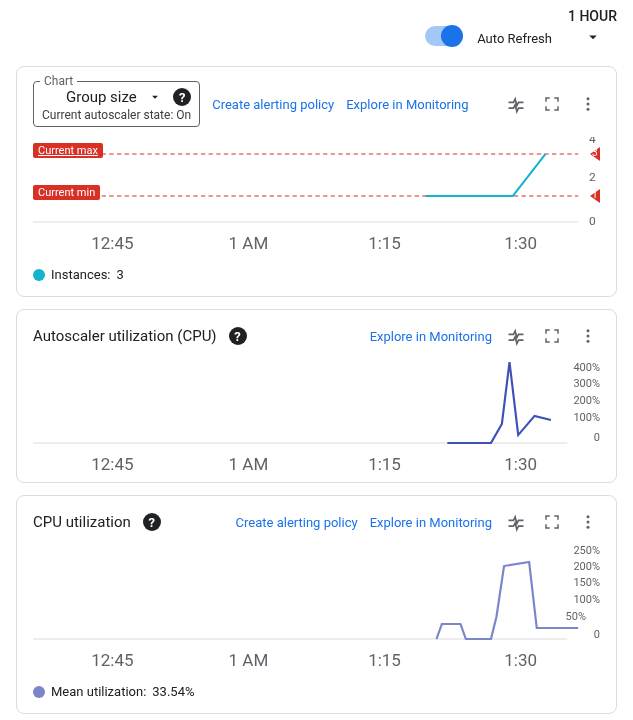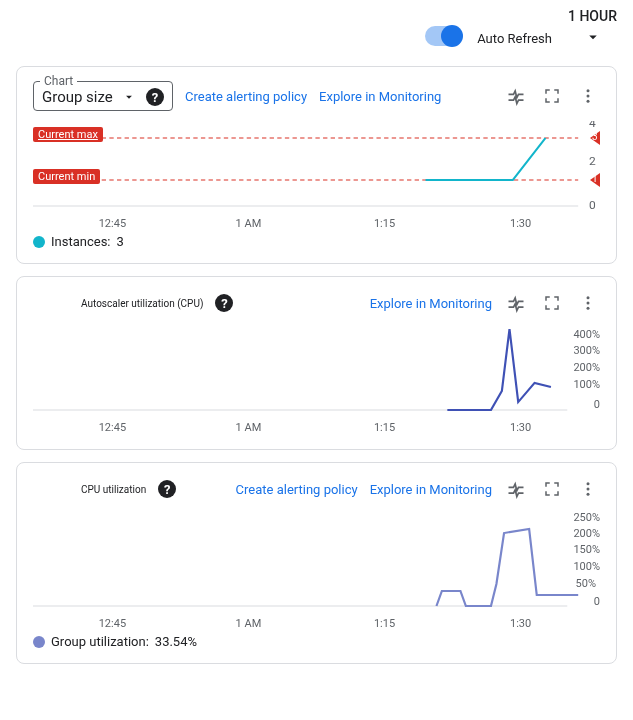--- a/index.html
+++ b/index.html
@@ -74,20 +74,21 @@
     background: #fff;
     padding: 0 4px;
     font-size: 12px;
     color: #5f6368;
   }
   .chart-dropdown-row {
     display: flex;
     align-items: center;
     justify-content: space-between;
     gap: 8px;
+    margin-left: 24px;
   }
   .chart-dropdown-val {
     font-size: 15px;
   }
   .chart-subtext {
     font-size: 12px;
     color: #3c4043;
     margin-top: 2px;
     white-space: nowrap;
     overflow: hidden;
@@ -116,43 +117,42 @@
     align-items: center;
     justify-content: center;
     width: 24px;
     height: 24px;
     cursor: pointer;
     fill: #5f6368;
     color: #5f6368;
   }
   .spacer { flex: 1; }
   .card-title {
-    font-size: 10px;
+    font-size: 15px;
     color: #202124;
-    margin-left: 48px;
   }
   .chart-area {
     position: relative;
     height: 100px;
     margin: 0 0 6px 0;
   }
   .chart-area svg { display: block; }
   .x-ticks {
     display: flex;
     position: relative;
     height: 14px;
     color: #5f6368;
-    font-size: 11px;
+    font-size: 17px;
   }
   .x-tick { position: absolute; transform: translateX(-50%); }
   .legend-row {
     display: flex;
     align-items: center;
     gap: 6px;
-    margin-top: 3px;
+    margin-top: 20px;
     font-size: 13px;
   }
   .legend-dot {
     width: 12px;
     height: 12px;
     border-radius: 50%;
   }
   .red-badge {
     position: absolute;
     left: 0;
@@ -204,20 +204,21 @@
   <div class="card-header">
     <div class="chart-dropdown-wrap">
       <div class="chart-dropdown-label">Chart</div>
       <div class="chart-dropdown-row">
         <span class="chart-dropdown-val">Group size</span>
         <svg width="14" height="14" viewBox="0 0 24 24" fill="#202124">
             <path d="M7 10l5 5 5-5z"></path>
           </svg>
         <span class="help-circle">?</span>
       </div>
+      <div class="chart-subtext">Current autoscaler state: On</div>
     </div>
     <span class="link">Create alerting policy</span>
     <span class="link">Explore in Monitoring</span>
     <div class="spacer"></div>
     <span class="icon-btn">
       <svg width="20" height="20" viewBox="0 0 24 24">
           <path d="M3 10h6l2-4 2 8 2-4h6" stroke="#5f6368" stroke-width="2" fill="none"></path>
           <path d="M3 17h6l2-4 2 8 2-4h6" stroke="#5f6368" stroke-width="2" fill="none"></path>
         </svg>
     </span>
@@ -345,27 +346,27 @@
   <div class="chart-area" style="height:100px;position:relative;">
     <svg width="100%" height="100" viewBox="0 0 520 100" preserveAspectRatio="none">
       <line x1="0" y1="95" x2="490" y2="95" stroke="#dadce0"></line>
 
       <polyline points="370,95 375,80 392,80 397,95 420,95 425,73 432,22 455,18 462,84 500,84" fill="none" stroke="#7986cb" stroke-width="2"></polyline>
     </svg>
     <span class="y-label" style="right:0;top:6%">250%</span>
     <span class="y-label" style="right:0;top:22%">200%</span>
     <span class="y-label" style="right:0;top:38%">150%</span>
     <span class="y-label" style="right:0;top:55%">100%</span>
-    <span class="y-label" style="right:4px;top:72%">50%</span>
+    <span class="y-label" style="right:14px;top:72%">50%</span>
     <span class="y-label" style="right:0;top:90%">0</span>
   </div>
   <div class="x-ticks">
     <span class="x-tick" style="left:14%">12:45</span>
     <span class="x-tick" style="left:38%">1 AM</span>
     <span class="x-tick" style="left:62%">1:15</span>
     <span class="x-tick" style="left:86%">1:30</span>
   </div>
   <div class="legend-row">
     <div class="legend-dot" style="background:#7986cb"></div>
-    <span>Group utilization:</span>
+    <span>Mean utilization:</span>
     <span>33.54%</span>
   </div>
 </div>
 
 </body></html>

